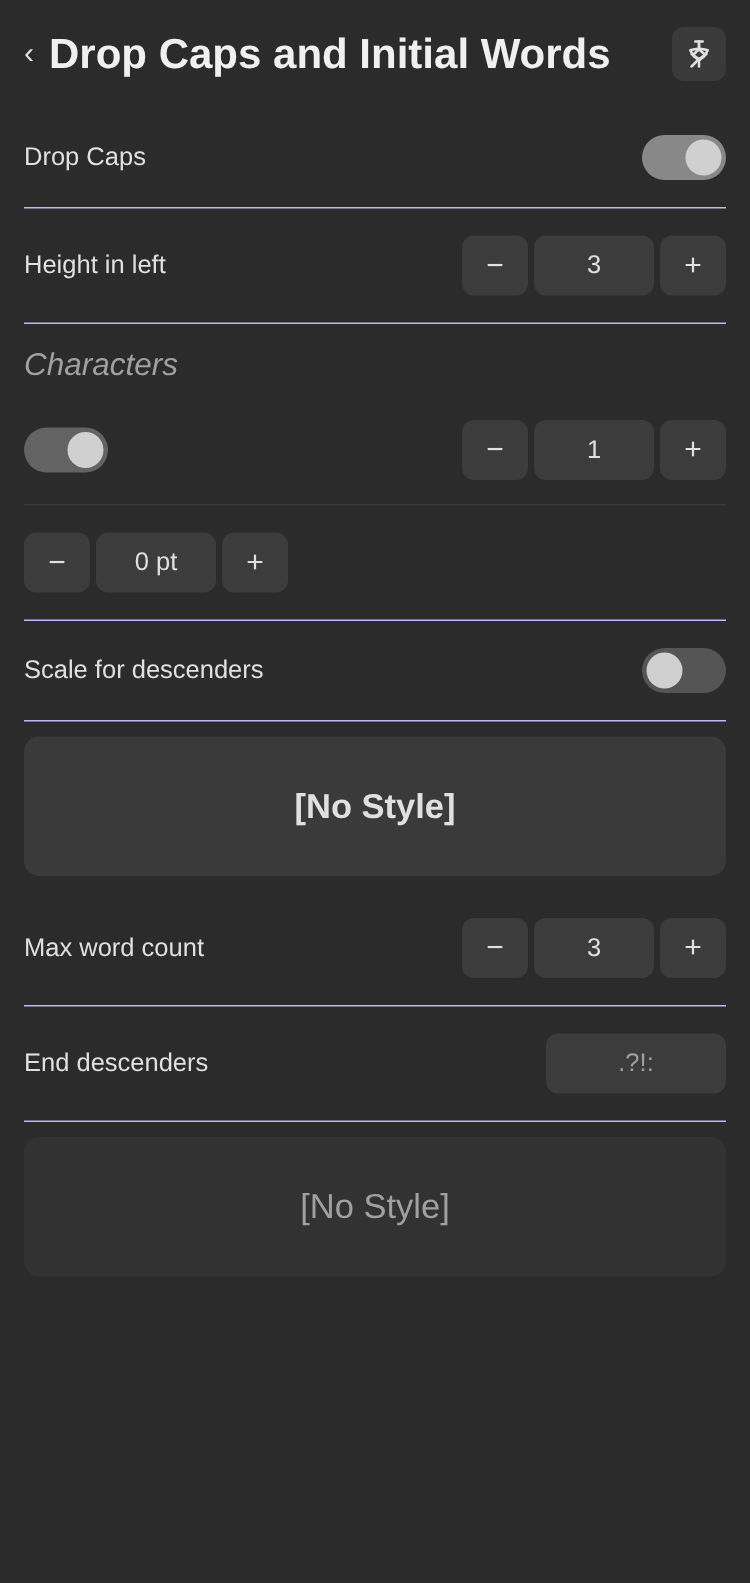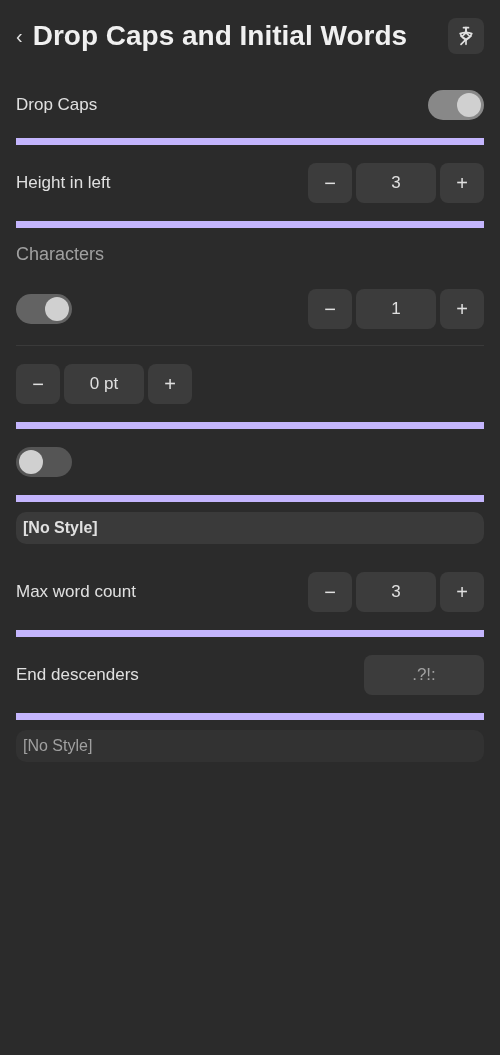--- a/index.html
+++ b/index.html
@@ -56,37 +56,38 @@
 
     .content {
       padding: 0 16px;
     }
 
     .row {
       display: flex;
       align-items: center;
       justify-content: space-between;
       padding: 18px 0;
-      border-bottom: 7px solid #c4b5fd;
+      border-bottom: 1px solid #c4b5fd;
     }
 
     .row:last-child {
       border-bottom: none;
     }
 
     .row-label {
       font-size: 17px;
       color: #e0e0e0;
       font-weight: 400;
     }
 
     .row-label-secondary {
-      font-size: 18px;
+      font-size: 21px;
       color: #a0a0a0;
       font-weight: 400;
+      font-style: italic;
     }
 
     
     .toggle-container {
       position: relative;
       width: 56px;
       height: 30px;
     }
 
     .toggle-slider {
@@ -183,28 +184,28 @@
     }
 
     
     .section-label {
       padding: 16px 0 8px 0;
     }
 
     
     .no-style-btn {
       width: 100%;
-      padding: 7px;
+      padding: 33px;
       background-color: #3a3a3a;
       border: none;
       border-radius: 10px;
       color: #e0e0e0;
-      font-size: 16px;
+      font-size: 23px;
       font-weight: 600;
-      text-align: left;
+      text-align: center;
       cursor: pointer;
       margin: 10px 0;
     }
 
     .no-style-btn.secondary {
       background-color: #323232;
       color: #a0a0a0;
       font-weight: 400;
     }
 
@@ -289,20 +290,21 @@
       <button class="stepper-btn">−</button>
       <div class="stepper-value">0 pt</div>
       <button class="stepper-btn">+</button>
     </div>
   </div>
 
   
 
   
   <div class="row">
+    <span class="row-label">Scale for descenders</span>
     <div class="toggle-container">
       <div class="toggle-slider off">
         <div class="toggle-knob off"></div>
       </div>
     </div>
   </div>
 
   
   <button class="no-style-btn">[No Style]</button>
 

